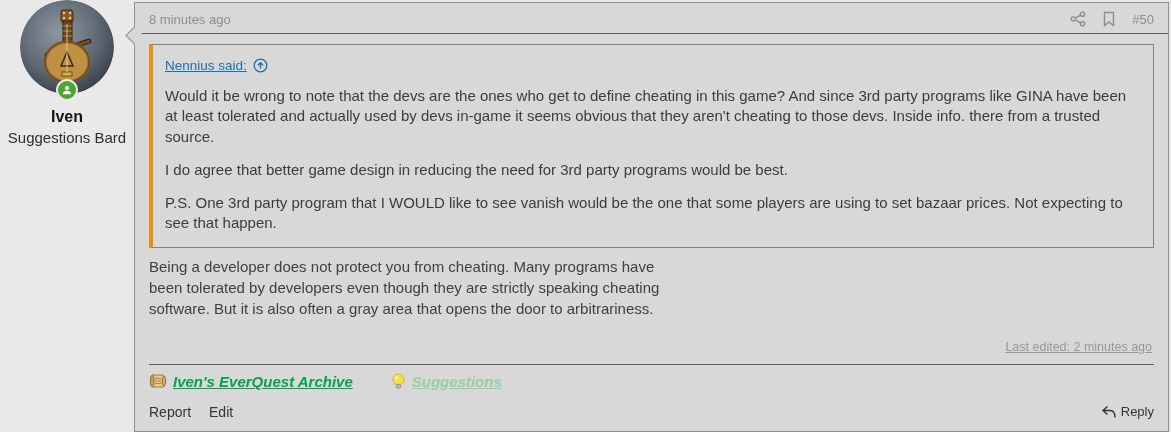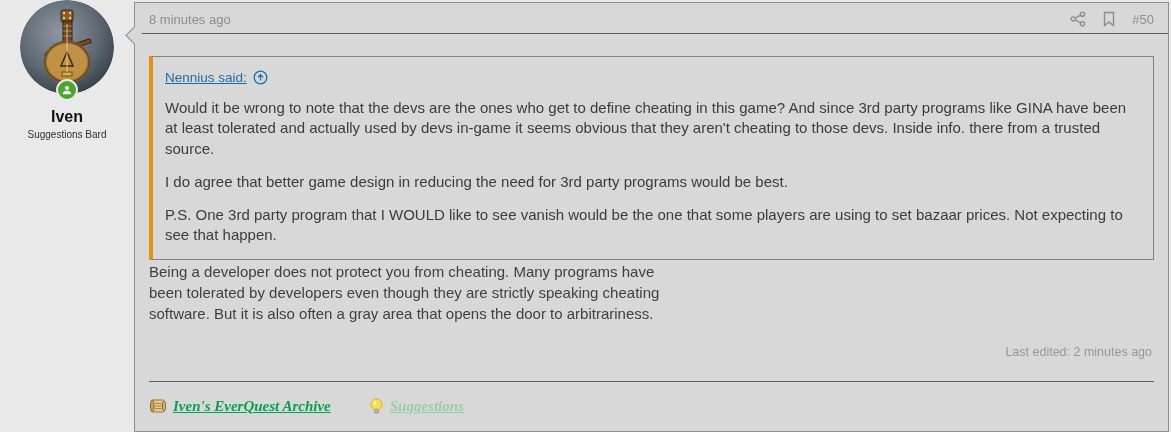--- a/index.html
+++ b/index.html
@@ -18,29 +18,29 @@
     width: 94px; height: 94px; border-radius: 50%;
     display: block;
   }
   .online-badge {
     position: absolute; left: 50%; bottom: -7px; transform: translateX(-50%);
     width: 22px; height: 22px; border-radius: 50%;
     background: #4aa72e; border: 2px solid #e9e9e9;
     display: flex; align-items: center; justify-content: center;
   }
   .username { margin-top: 14px; font-size: 16px; font-weight: bold; color: #141414; }
-  .usertitle { margin-top: 3px; font-size: 10px; color: #2e2e2e; }
+  .usertitle { margin-top: 3px; font-size: 15px; color: #2e2e2e; }
 
   
   .message {
     position: relative; flex: 1;
     margin: 2px 2px 0 0;
     background: #d8d8d8;
     border: 1px solid #8f8f8f;
-    display: flex; flex-direction: column; gap: 12px;
+    display: flex; flex-direction: column;
   }
   .bubble-arrow {
     position: absolute; left: -7px; top: 26px;
     width: 13px; height: 13px;
     background: #d8d8d8;
     border-left: 1px solid #8f8f8f;
     border-bottom: 1px solid #8f8f8f;
     transform: rotate(45deg);
   }
   .msg-header {
@@ -53,44 +53,44 @@
   .header-right .hicon { display: inline-flex; cursor: pointer; }
   .post-number { font-size: 13px; color: #8d8d8d; }
 
   .msg-content { padding: 10px 14px 0 14px; flex: 1; }
 
   
   .quote {
     border: 1px solid #828282;
     border-left: 4px solid #e59114;
     padding: 11px 11px 13px 12px;
-    margin-bottom: 1px;
+    margin-bottom: 8px;
   }
   .quote-attr {
     display: inline-flex; align-items: center; gap: 6px;
     margin-bottom: 13px;
   }
   .quote-attr a {
     color: #1b6fa8; font-size: 13.5px; text-decoration: underline; cursor: pointer;
   }
   .quote p { color: #3c3c3c; font-size: 15px; line-height: 1.35; margin-bottom: 13px; }
   .quote p:last-child { margin-bottom: 0; }
 
   
   .post-body p {
     color: #404040; font-size: 15px; line-height: 1.4;
     white-space: pre-line; margin-bottom: 21px;
   }
-  .last-edited { text-align: right; color: #979797; font-size: 12.5px; margin: 4px 2px 10px 0; }
+  .last-edited { text-align: right; color: #979797; font-size: 12.5px; margin: 4px 2px 10px 0; text-decoration: underline; }
 
   
   .signature {
     border-top: 1px solid #5d5d5d;
-    margin: 0 14px; padding: 16px 0 10px 0;
-    display: flex; align-items: center; gap: 38px; font-family: Liberation Serif, serif;
+    margin: 0 14px; padding: 8px 0 10px 0;
+    display: flex; align-items: center; gap: 38px;
   }
   .sig-link { display: inline-flex; align-items: center; gap: 6px; cursor: pointer; }
   .sig-link a { font-size: 15px; font-weight: bold; font-style: italic; text-decoration: underline; }
   .sig-link.primary a { color: #00a44e; }
   .sig-link.secondary a { color: #96cfa4; }
 
   
   .msg-footer {
     display: flex; align-items: center; justify-content: space-between;
     padding: 4px 14px 12px 14px;

